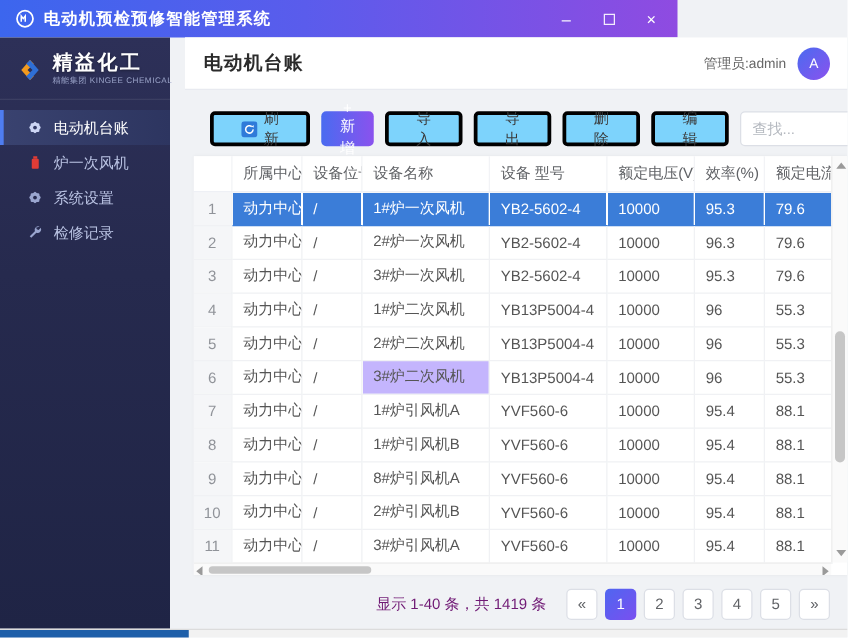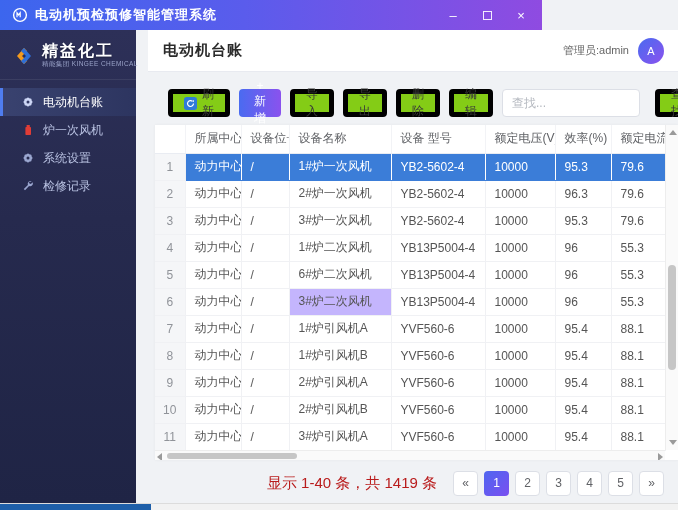--- a/index.html
+++ b/index.html
@@ -41,21 +41,21 @@
     display:flex; align-items:center; padding:0 14px 0 15px; }
   .page-title { font-size:15px; font-weight:bold; color:#2b2b2b; letter-spacing:1px; }
   .user-area { margin-left:auto; display:flex; align-items:center;justify-content:center; }
   .user-label { font-size:11px; color:#666; margin-right:9px; }
   .avatar { width:26px; height:26px; border-radius:50%;
     background:linear-gradient(135deg,#4a6bf0,#8a52ee); color:#fff; font-size:11px;
     display:flex; align-items:center; justify-content:center; }
 
   .toolbar { position:absolute; left:0; top:58px; width:100%; height:30px;
     display:flex; align-items:center; padding-left:20px; }
-  .btn { height:28px; padding:0 11px; background:#84cc16; border:5px solid #000000; border-radius:4px;
+  .btn { height:28px; padding:0 22px; background:#7dd3fc; border:3px solid #000000; border-radius:4px;
     font-size:12px; color:#3a3a3a; display:inline-flex; align-items:center; gap:5px;
     cursor:pointer; margin-right:9px; font-family:inherit; }
   .btn-primary { background:linear-gradient(90deg,#4a6bf0,#8a52ee); color:#fff; border:none; padding:0 15px; }
   .refresh-glyph { width:13px; height:13px; display:inline-flex; }
   .search-input { height:28px; width:138px; border:1px solid #dcdfe6; border-radius:4px;
     font-size:12px; color:#333; padding:0 9px; outline:none; margin-right:15px; font-family:inherit; }
   .search-input::placeholder { color:#b4b8bf; }
 
   
   .table-card { position:absolute; left:7px; top:95px; width:523px; height:335px;
@@ -86,21 +86,21 @@
     border-top:1px solid #ededed; }
   .h-thumb { position:absolute; top:2px; height:6px; left:12px; width:130px; background:#c6c6c6; border-radius:3px; }
   .arr-left { top:2px; left:2px; border-top:4px solid transparent; border-bottom:4px solid transparent;
     border-right:5px solid #9a9a9a; }
   .arr-right { top:2px; right:2px; border-top:4px solid transparent; border-bottom:4px solid transparent;
     border-left:5px solid #9a9a9a; }
 
   
   .pagination { position:absolute; left:0; right:0; top:438px; height:30px;
     display:flex; align-items:center; justify-content:flex-end; padding-right:14px; }
-  .pg-summary { font-size:15px; color:#b91c1c; margin-right:10px;margin-left:20px; }
+  .pg-summary { font-size:12px; color:#701a75; margin-right:10px;margin-left:20px; }
   .pg-btn { width:25px; height:25px; margin-left:6px; background:#fff; border:1px solid #dcdfe6;
     border-radius:4px; font-size:12px; color:#606266; display:flex; align-items:center;
     justify-content:center; cursor:pointer; font-family:inherit; }
   .pg-btn.active { background:linear-gradient(135deg,#4f66f0,#7a4ff0); color:#fff; border:none; }
 
   
   .bottom-strip { position:absolute; left:0; top:503px; width:678px; height:7px; background:#f2f2f2;
     border-top:1px solid #dcdcdc; }
   .strip-blue { position:absolute; left:0; top:0; width:151px; height:7px; background:#1e5fa9; }
 </style>
@@ -266,21 +266,21 @@
             <td>1#炉二次风机</td>
             <td>YB13P5004-4</td>
             <td>10000</td>
             <td>96</td>
             <td>55.3</td>
           </tr>
           <tr>
             <td class="rownum">5</td>
             <td>动力中心</td>
             <td>/</td>
-            <td>6#炉二次风机</td>
+            <td>2#炉二次风机</td>
             <td>YB13P5004-4</td>
             <td>10000</td>
             <td>96</td>
             <td>55.3</td>
           </tr>
           <tr>
             <td class="rownum">6</td>
             <td>动力中心</td>
             <td>/</td>
             <td class="hl">3#炉二次风机</td>
@@ -306,21 +306,21 @@
             <td>1#炉引风机B</td>
             <td>YVF560-6</td>
             <td>10000</td>
             <td>95.4</td>
             <td>88.1</td>
           </tr>
           <tr>
             <td class="rownum">9</td>
             <td>动力中心</td>
             <td>/</td>
-            <td>2#炉引风机A</td>
+            <td>8#炉引风机A</td>
             <td>YVF560-6</td>
             <td>10000</td>
             <td>95.4</td>
             <td>88.1</td>
           </tr>
           <tr>
             <td class="rownum">10</td>
             <td>动力中心</td>
             <td>/</td>
             <td>2#炉引风机B</td>

